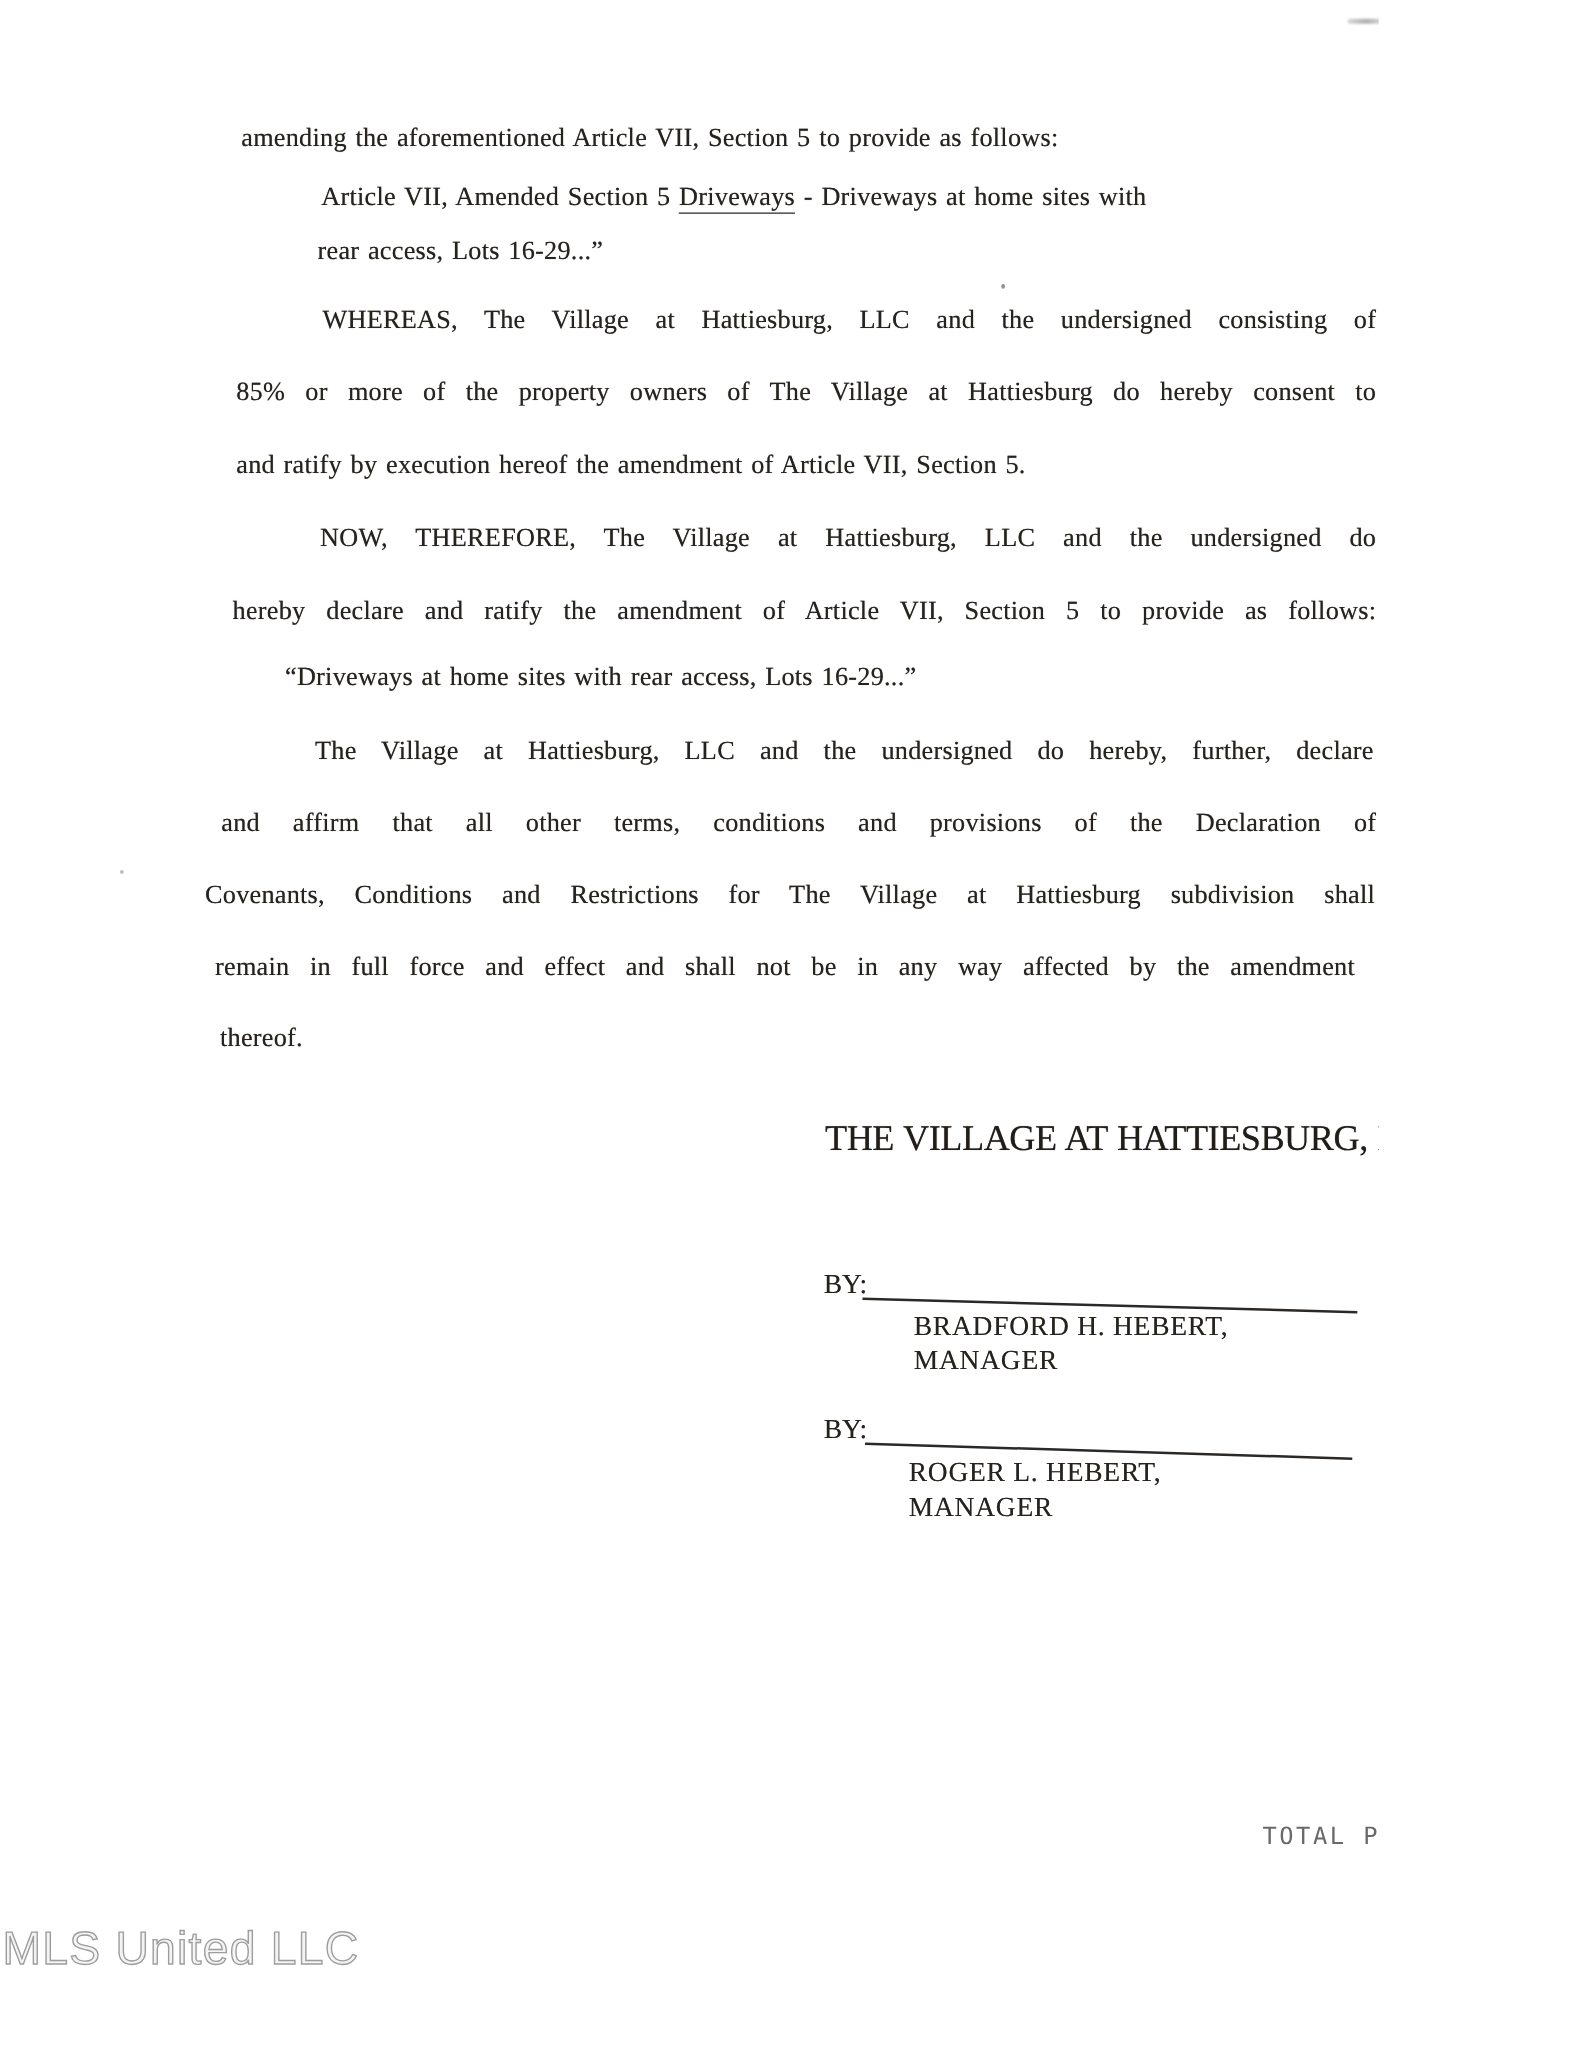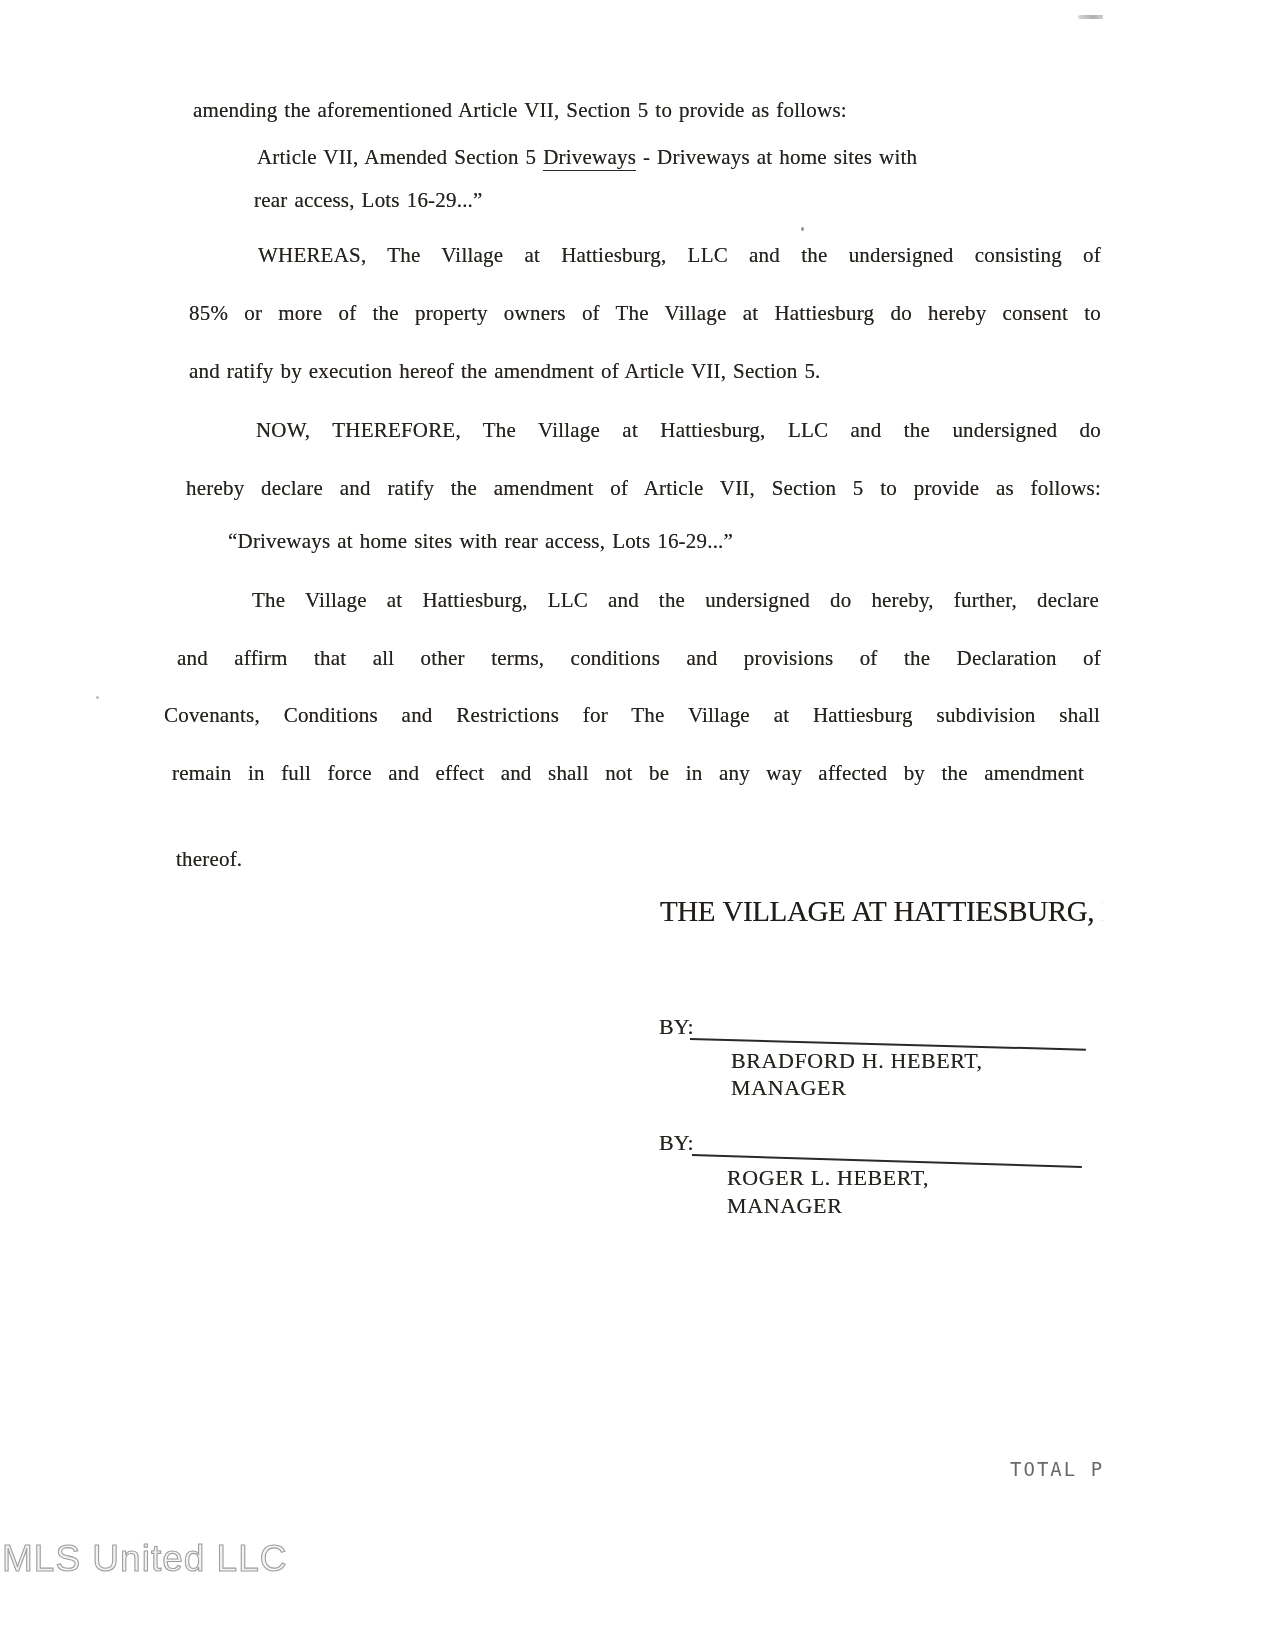--- a/index.html
+++ b/index.html
@@ -114,21 +114,21 @@
   <div class="ln just ind" style="left:190px;top:242px;width:911px;">WHEREAS, The Village at Hattiesburg, LLC and the undersigned consisting of</div>
   <div class="ln just" style="left:189px;top:300px;width:912px;">85% or more of the property owners of The Village at Hattiesburg do hereby consent to</div>
   <div class="ln" style="left:189px;top:358px;">and ratify by execution hereof the amendment of Article VII, Section 5.</div>
   <div class="ln just ind" style="left:188px;top:417px;width:913px;">NOW, THEREFORE, The Village at Hattiesburg, LLC and the undersigned do</div>
   <div class="ln just" style="left:186px;top:475px;width:915px;">hereby declare and ratify the amendment of Article VII, Section 5 to provide as follows:</div>
   <div class="ln" style="left:228px;top:528px;">“Driveways at home sites with rear access, Lots 16-29...”</div>
   <div class="ln just ind" style="left:184px;top:587px;width:915px;">The Village at Hattiesburg, LLC and the undersigned do hereby, further, declare</div>
   <div class="ln just" style="left:177px;top:645px;width:924px;">and affirm that all other terms, conditions and provisions of the Declaration of</div>
   <div class="ln just" style="left:164px;top:702px;width:936px;">Covenants, Conditions and Restrictions for The Village at Hattiesburg subdivision shall</div>
   <div class="ln just" style="left:172px;top:760px;width:912px;">remain in full force and effect and shall not be in any way affected by the amendment</div>
-  <div class="ln" style="left:176px;top:846px;">thereof.</div>
+  <div class="ln" style="left:176px;top:817px;">thereof.</div>
 
   <div class="company" style="top:895px;left:660px;">THE VILLAGE AT HATTIESBURG, LLC</div>
 
   <div class="by" style="left:659px;top:1014px;">BY:</div>
   <div class="sigline" style="left:690px;top:1038px;width:396px;transform:rotate(1.55deg);"></div>
   <div class="signame" style="left:731px;top:1048px;">BRADFORD H. HEBERT,</div>
   <div class="signame" style="left:731px;top:1075px;">MANAGER</div>
 
   <div class="by" style="left:659px;top:1130px;">BY:</div>
   <div class="sigline" style="left:692px;top:1154px;width:390px;transform:rotate(1.75deg);"></div>

